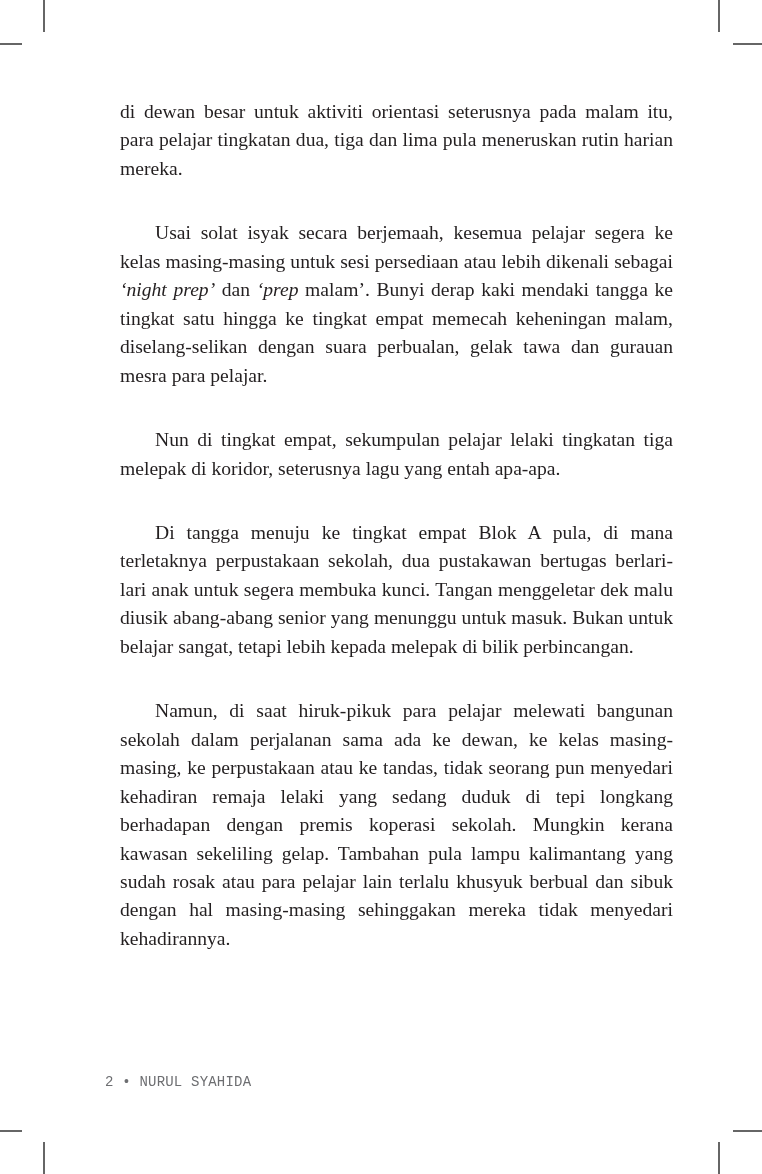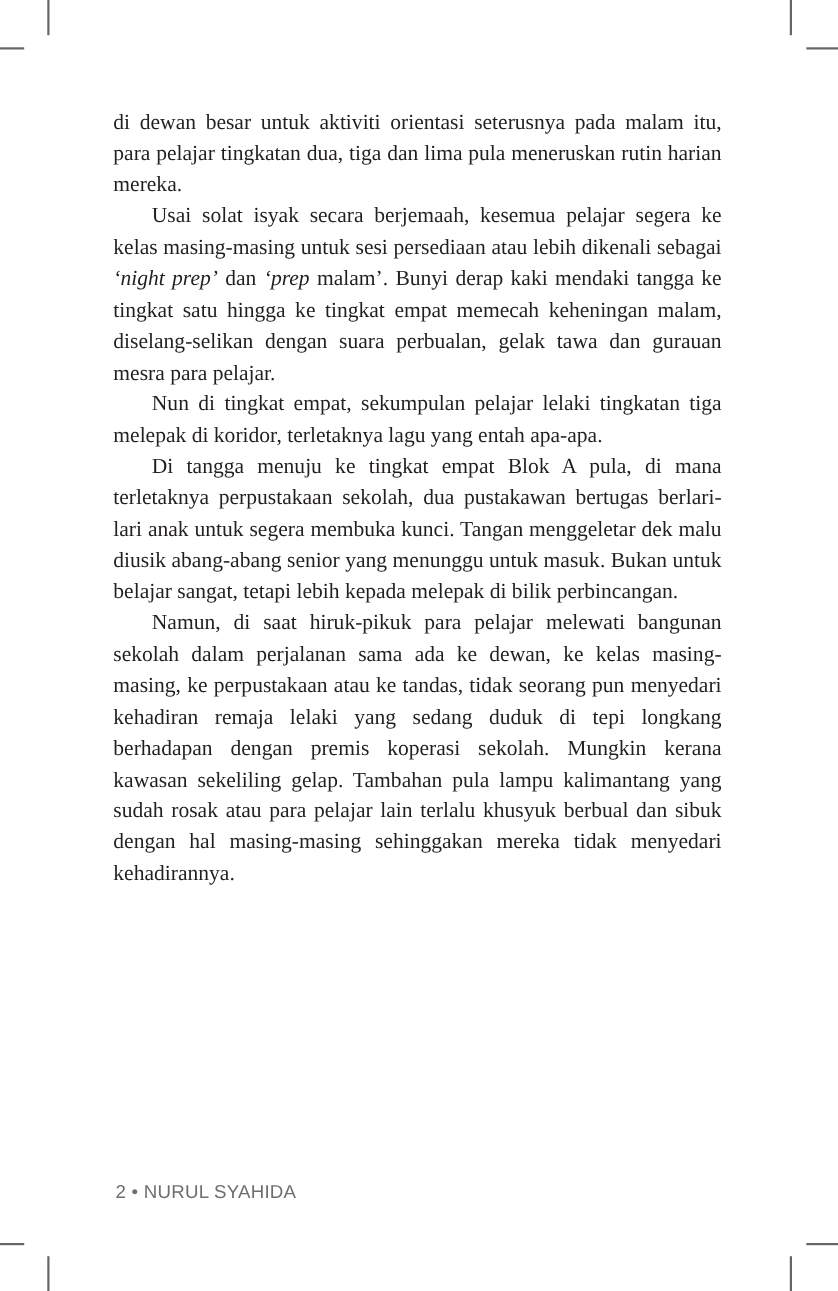--- a/index.html
+++ b/index.html
@@ -1,50 +1,50 @@
 <!DOCTYPE html>
 <html><head>
 <meta charset="utf-8">
 <style>
   html, body { margin: 0; padding: 0; background: #ffffff; }
   body { width: 762px; height: 1174px; position: relative; overflow: hidden; }
   .crop { position: absolute; background: #666666; }
   .v { width: 2px; height: 32px; }
   .h { height: 2px; width: 22px; }
   .text-block {
-    position: absolute; left: 103px; top: 98px; width: 553px;
+    position: absolute; left: 120px; top: 98px; width: 553px;
     font-family: "Liberation Serif", "DejaVu Serif", serif;
     font-size: 19.6px; line-height: 28.45px; color: #231f20;
     text-align: justify;
   }
   .text-block p { margin: 0; text-indent: 0; }
-  .text-block p.ind { text-indent: 35px; }
+  .text-block p.ind { text-indent: 35px; margin-top: 36px; }
   .text-block em { font-style: italic; }
   .footer {
     position: absolute; left: 105px; top: 1074px;
-    font-family: Liberation Sans, sans-serif;
-    font-size: 17px; color: #6d6e71; letter-spacing: 0.2px;
+    font-family: Liberation Mono, monospace;
+    font-size: 14px; color: #6d6e71; letter-spacing: 0.2px;
   }
 </style>
 </head>
 <body>
 
 <div class="crop v" style="left:43px; top:0;"></div>
 <div class="crop h" style="left:0; top:43px;"></div>
 <div class="crop v" style="left:718px; top:0;"></div>
 <div class="crop h" style="left:733px; top:43px; width:29px;"></div>
 <div class="crop h" style="left:0; top:1130px;"></div>
 <div class="crop v" style="left:43px; top:1142px;"></div>
 <div class="crop h" style="left:733px; top:1130px; width:29px;"></div>
 <div class="crop v" style="left:718px; top:1142px;"></div>
 
 <div class="text-block" id="body-text">
     <p><span>di dewan besar untuk aktiviti orientasi seterusnya pada malam itu, para pelajar tingkatan dua, tiga dan lima pula meneruskan rutin harian mereka.</span></p>
     <p class="ind"><span>Usai solat isyak secara berjemaah, kesemua pelajar segera ke kelas masing-masing untuk sesi persediaan atau lebih dikenali sebagai </span><em>‘night prep’</em><span> dan </span><em>‘prep</em><span> malam’. Bunyi derap kaki mendaki tangga ke tingkat satu hingga ke tingkat empat memecah keheningan malam, diselang-selikan dengan suara perbualan, gelak tawa dan gurauan mesra para pelajar.</span></p>
-    <p class="ind"><span>Nun di tingkat empat, sekumpulan pelajar lelaki tingkatan tiga melepak di koridor, terletaknya lagu yang entah apa-apa.</span></p>
+    <p class="ind"><span>Nun di tingkat empat, sekumpulan pelajar lelaki tingkatan tiga melepak di koridor, seterusnya lagu yang entah apa-apa.</span></p>
     <p class="ind"><span>Di tangga menuju ke tingkat empat Blok A pula, di mana terletaknya perpustakaan sekolah, dua pustakawan bertugas berlari-lari anak untuk segera membuka kunci. Tangan menggeletar dek malu diusik abang-abang senior yang menunggu untuk masuk. Bukan untuk belajar sangat, tetapi lebih kepada melepak di bilik perbincangan.</span></p>
     <p class="ind"><span>Namun, di saat hiruk-pikuk para pelajar melewati bangunan sekolah dalam perjalanan sama ada ke dewan, ke kelas masing-masing, ke perpustakaan atau ke tandas, tidak seorang pun menyedari kehadiran remaja lelaki yang sedang duduk di tepi longkang berhadapan dengan premis koperasi sekolah. Mungkin kerana kawasan sekeliling gelap. Tambahan pula lampu kalimantang yang sudah rosak atau para pelajar lain terlalu khusyuk berbual dan sibuk dengan hal masing-masing sehinggakan mereka tidak menyedari kehadirannya.</span></p>
   </div>
 
 <div class="footer">
   <span>2</span>
   <span>•</span>
   <span>NURUL SYAHIDA</span>
 </div>
 

